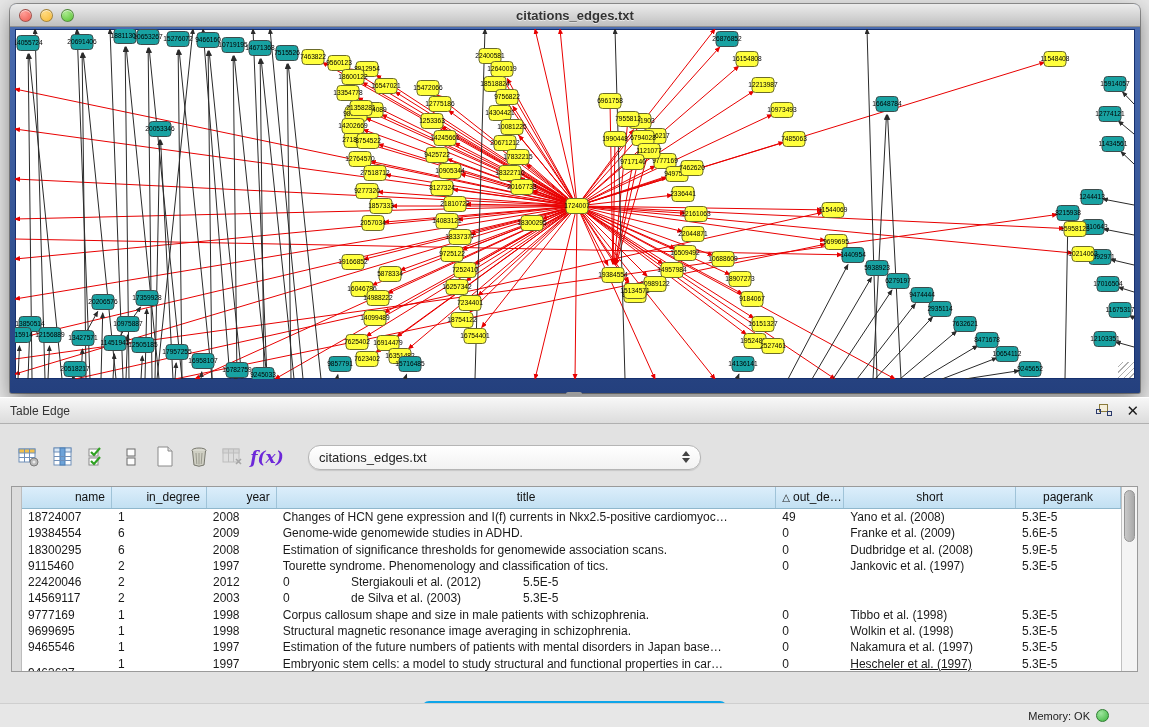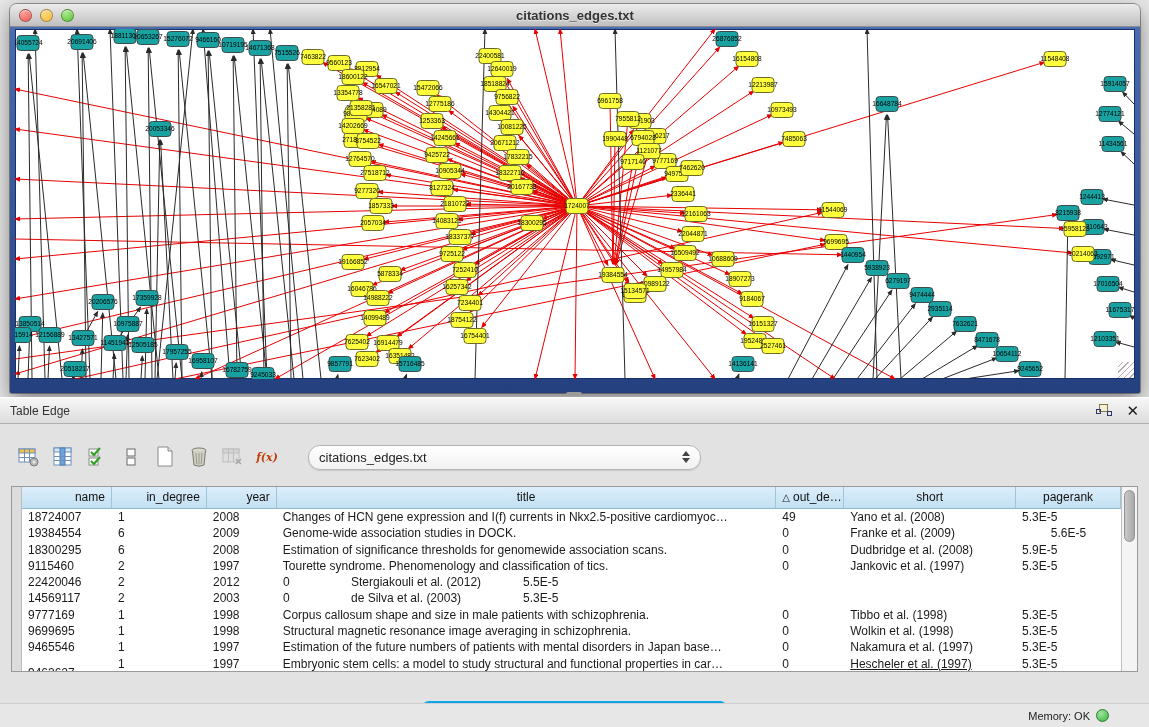--- a/index.html
+++ b/index.html
@@ -36,21 +36,21 @@
   .panel-titlebar .spacer{ flex:1; }
   .float-icon{ width:16px; height:14px; position:relative; margin-right:14px; cursor:pointer; }
   .float-icon .sq1{ position:absolute; left:3px; top:0; width:9px; height:8px; border:1px solid #8a7a3a; background:#f4eeda; }
   .float-icon .sq2{ position:absolute; left:0; top:5px; width:5px; height:5px; border:1px solid #2b3a6b; }
   .float-icon .sq3{ position:absolute; right:0; top:7px; width:5px; height:5px; border:1px solid #2b3a6b; }
   .close-x{ font-size:15px; font-weight:bold; color:#1a1a1a; cursor:pointer; line-height:1; }
   .split-handle{ position:absolute; left:566px; top:-5px; width:16px; height:4px; border-radius:2px; background:#9b9b9b; }
   
   .tp-toolbar{ position:absolute; left:0; top:40px; width:100%; height:40px; display:flex; align-items:center; padding-left:14px; }
   .tbtn{ width:30px; height:30px; display:flex; align-items:center; justify-content:center; margin-right:4px; cursor:pointer; border-radius:4px; }
-  .fx{ font-family:"DejaVu Serif","Liberation Serif",serif; font-style:italic; font-weight:bold; font-size:11px; color:#c2410c; }
+  .fx{ font-family:"DejaVu Serif","Liberation Serif",serif; font-style:italic; font-weight:bold; font-size:17px; color:#6d28d9; }
   .dropdown{ margin-left:22px; width:393px; height:25px; background:linear-gradient(#fff,#f2f2f2);
     border:1px solid #b5b5b5; border-radius:12px; display:flex; align-items:center; padding:0 10px;
     box-shadow:0 1px 1px rgba(0,0,0,.12); font-size:13px; color:#222; cursor:pointer; }
   .dropdown .dd-label{ flex:1; }
   .dd-arrows{ display:flex; flex-direction:column; gap:2px; align-items:center; }
   .dd-arrows i{ width:0; height:0; border-left:4px solid transparent; border-right:4px solid transparent; display:block; }
   .dd-arrows .up{ border-bottom:5px solid #444; }
   .dd-arrows .down{ border-top:5px solid #444; }
   
   .grid-wrap{ position:absolute; left:11px; top:89px; width:1127px; height:186px; background:#fff;
@@ -948,24 +948,24 @@
             <div class="cell" style="width: 70px;">2008</div>
             <div class="cell" style="width: 500px;">Changes of HCN gene expression and I(f) currents in Nkx2.5-positive cardiomyoc…</div>
             <div class="cell" style="width: 68px;">49</div>
             <div class="cell" style="width: 172px;">Yano et al. (2008)</div>
             <div class="cell" style="width: 105px;">5.3E-5</div>
           </div>
           <div class="data-row">
             <div class="cell" style="width: 90px;">19384554</div>
             <div class="cell" style="width: 95px;">6</div>
             <div class="cell" style="width: 70px;">2009</div>
-            <div class="cell" style="width: 500px;">Genome-wide association studies in DOCK.</div>
+            <div class="cell" style="width: 500px;">Genome-wide genomewide studies in ADHD.</div>
             <div class="cell" style="width: 68px;">0</div>
             <div class="cell" style="width: 172px;">Franke et al. (2009)</div>
-            <div class="cell" style="width: 105px; text-align: center;">5.6E-5</div>
+            <div class="cell" style="width: 105px;">5.6E-5</div>
           </div>
           <div class="data-row">
             <div class="cell" style="width: 90px;">18300295</div>
             <div class="cell" style="width: 95px;">6</div>
             <div class="cell" style="width: 70px;">2008</div>
             <div class="cell" style="width: 500px;">Estimation of significance thresholds for genomewide association scans.</div>
             <div class="cell" style="width: 68px;">0</div>
             <div class="cell" style="width: 172px;">Dudbridge et al. (2008)</div>
             <div class="cell" style="width: 105px;">5.9E-5</div>
           </div>

